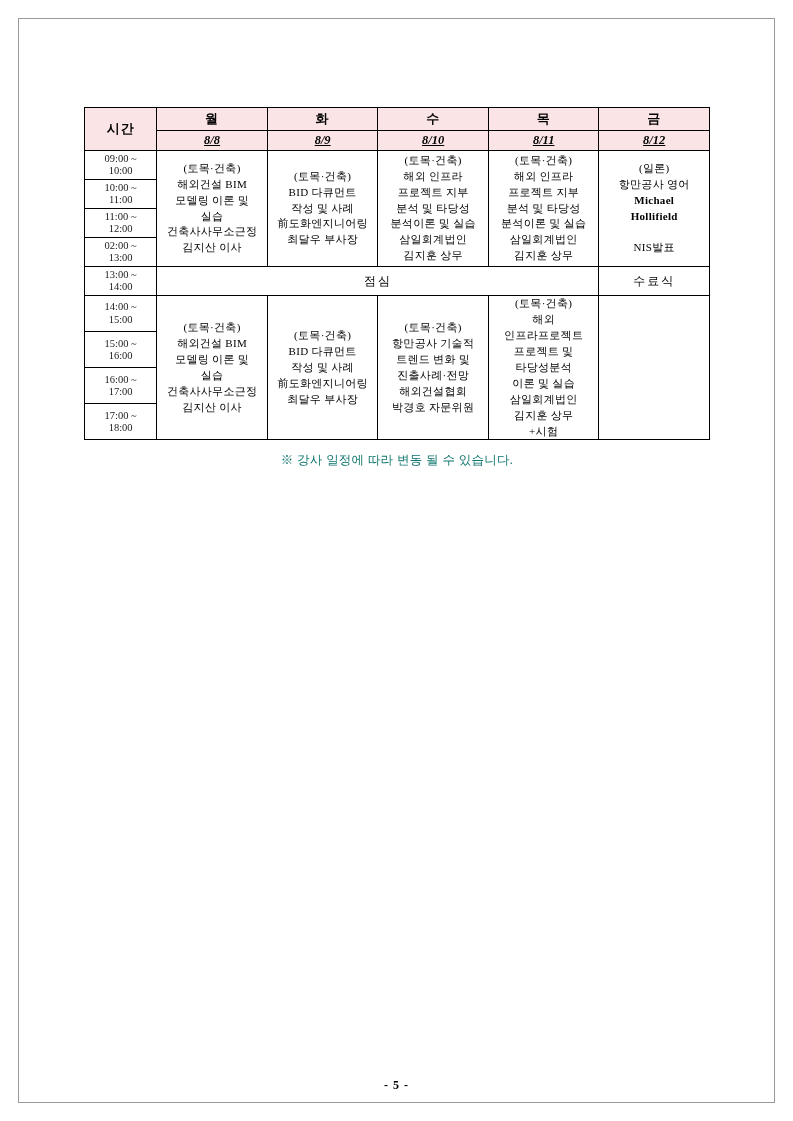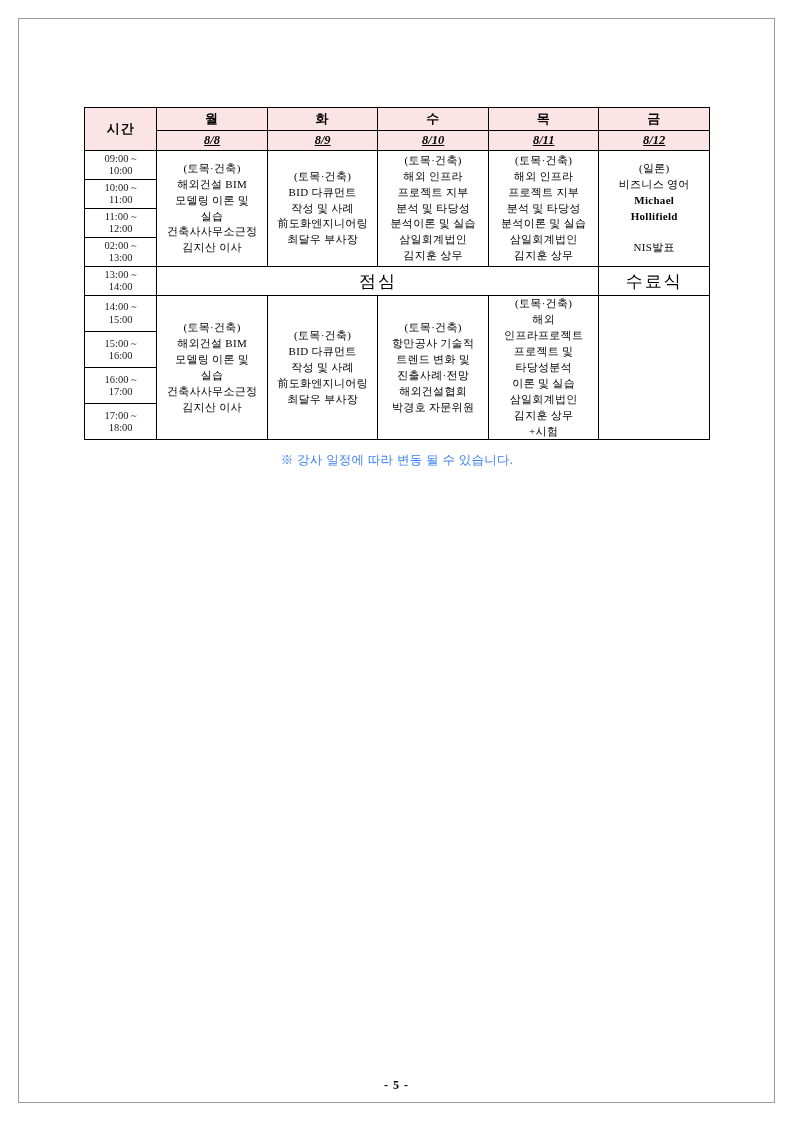--- a/index.html
+++ b/index.html
@@ -81,33 +81,33 @@
   }
   .time-cell .t1, .time-cell .t2 { display: block; }
   .class-cell {
     font-size: 11px;
     line-height: 1.45;
     padding: 3px 2px;
     letter-spacing: 0.3px;
   }
   .class-cell .ln { display: block; white-space: nowrap; }
   .lunch-cell {
-    font-size: 17px;
+    font-size: 12px;
     letter-spacing: 2px;
   }
   .empty-cell { }
   .note {
     position: absolute;
     left: 0;
     top: 345px;
     width: 626px;
     text-align: center;
     font-family: "Liberation Sans", sans-serif;
     font-size: 12.5px;
-    color: #3b82f6;
+    color: #0f766e;
     letter-spacing: 0.2px;
   }
   .footer {
     position: absolute;
     left: 0;
     top: 1078px;
     width: 793px;
     text-align: center;
     font-size: 12px;
     font-weight: bold;
@@ -182,21 +182,21 @@
             <span class="ln">(토목·건축)</span>
             <span class="ln">해외 인프라</span>
             <span class="ln">프로젝트 지부</span>
             <span class="ln">분석 및 타당성</span>
             <span class="ln">분석이론 및 실습</span>
             <span class="ln">삼일회계법인</span>
             <span class="ln">김지훈 상무</span>
           </td>
           <td class="class-cell" rowspan="4">
             <span class="ln">(일론)</span>
-            <span class="ln">비즈니스 영어</span>
+            <span class="ln">항만공사 영어</span>
             <span class="ln" style="font-weight:bold">Michael</span>
             <span class="ln" style="font-weight:bold">Hollifield</span>
             <span class="ln">&nbsp;</span>
             <span class="ln">NIS발표</span>
           </td>
         </tr>
         <tr>
           <td class="time-cell">
             <span class="t1">10:00 ~</span>
             <span class="t2">11:00</span>

